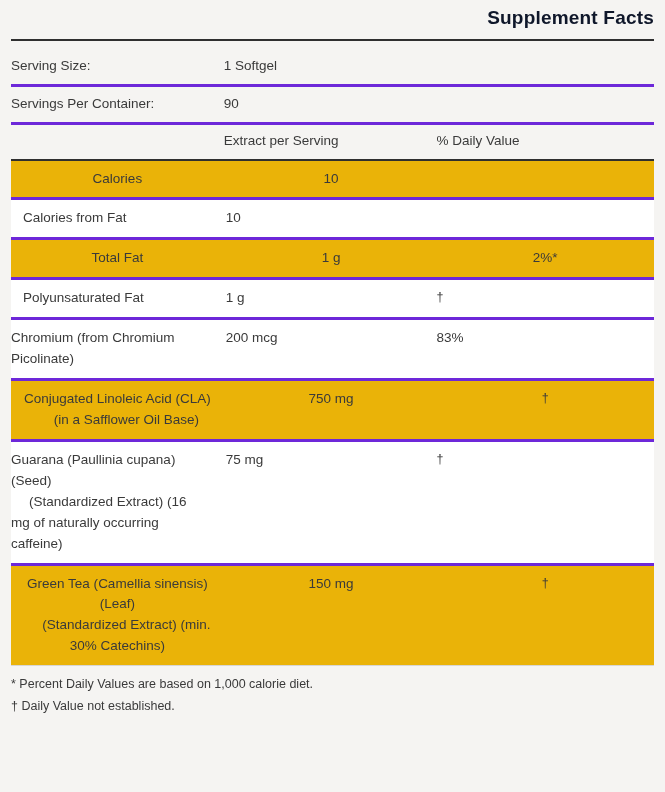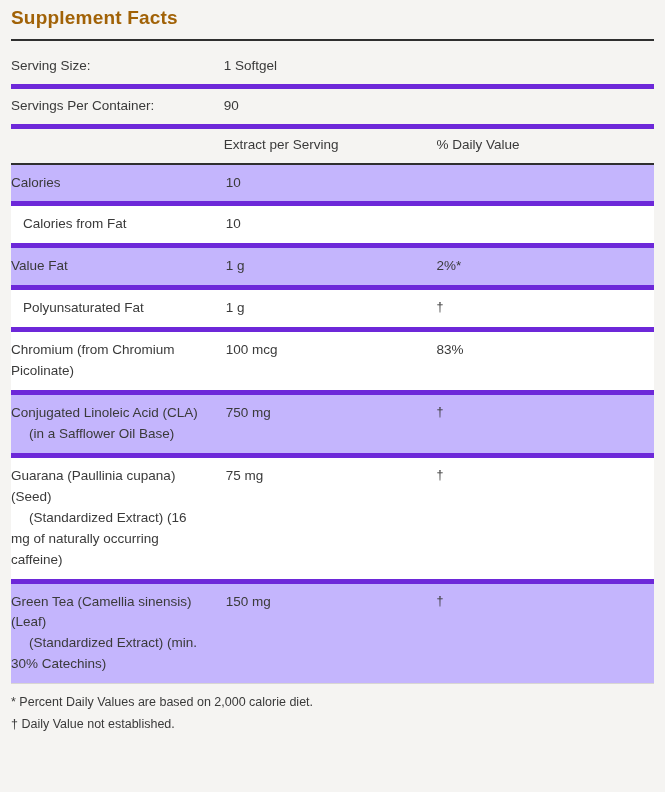--- a/index.html
+++ b/index.html
@@ -15,24 +15,25 @@
     overflow: hidden;
   }
   .panel {
     box-sizing: border-box;
     width: 665px;
     padding: 0 11px;
   }
   .title {
     font-size: 19px;
     font-weight: bold;
-    color: #a16207;
+    color: #0f172a;
     letter-spacing: 0.2px;
     padding: 6px 0 9px 0;
     line-height: 1.25;
+    text-align: right;
   }
   .rule-thick {
     border-top: 2px solid #2f2f2f;
   }
   .rule-thin {
     border-top: 1px solid #d8d6d3;
   }
   table {
     width: 100%;
     border-collapse: collapse;
@@ -41,21 +42,21 @@
   }
   td {
     vertical-align: top;
     padding: 8px 0;
     line-height: 1.55;
   }
   .col-name { width: 213px; }
   .col-amt  { width: 211px; padding-left: 2px; }
   .col-dv   { width: 218px; }
 
-  tr.shade { background: #c4b5fd; }
+  tr.shade { background: #eab308; text-align: center; }
   tr.plain { background: #ffffff; }
 
   .head-row td {
     padding: 6px 0 7px 0;
     font-size: 13.5px;
     color: #3a3a3a;
   }
   .head-row { background: #f5f4f2; }
 
   .meta-row td {
@@ -74,21 +75,21 @@
   .footnotes {
     background: #f5f4f2;
     padding: 8px 0 4px 0;
     font-size: 12.5px;
     color: #3a3a3a;
     line-height: 1.75;
   }
   .footnote { white-space: nowrap; }
 
   .rowline td {
-    border-top: 5px solid #6d28d9;
+    border-top: 3px solid #6d28d9;
   }
   .topline td {
     border-top: 2px solid #2f2f2f;
   }
 </style>
 </head>
 <body>
 
 <div class="panel">
 
@@ -121,35 +122,35 @@
         <td class="col-dv"></td>
       </tr>
 
       <tr class="plain rowline">
         <td class="col-name"><span class="indent-1">Calories from Fat</span></td>
         <td class="col-amt">10</td>
         <td class="col-dv"></td>
       </tr>
 
       <tr class="shade rowline">
-        <td class="col-name">Value Fat</td>
+        <td class="col-name">Total Fat</td>
         <td class="col-amt">1 g</td>
         <td class="col-dv">2%*</td>
       </tr>
 
       <tr class="plain rowline">
         <td class="col-name"><span class="indent-1">Polyunsaturated Fat</span></td>
         <td class="col-amt">1 g</td>
         <td class="col-dv dagger">†</td>
       </tr>
 
 
       <tr class="plain rowline">
         <td class="col-name">Chromium (from Chromium<br>Picolinate)</td>
-        <td class="col-amt">100 mcg</td>
+        <td class="col-amt">200 mcg</td>
         <td class="col-dv">83%</td>
       </tr>
 
       <tr class="shade rowline">
         <td class="col-name">Conjugated Linoleic Acid (CLA)<br><span class="indent-2">(in a Safflower Oil Base)</span></td>
         <td class="col-amt">750 mg</td>
         <td class="col-dv dagger">†</td>
       </tr>
 
       <tr class="plain rowline">
@@ -162,17 +163,17 @@
         <td class="col-name">Green Tea (<span class="ital">Camellia sinensis</span>)<br>(Leaf)<br><span class="indent-2">(Standardized Extract) (min.</span><br>30% Catechins)</td>
         <td class="col-amt">150 mg</td>
         <td class="col-dv dagger">†</td>
       </tr>
     </tbody>
   </table>
 
   <div class="rule-thin"></div>
 
   <div class="footnotes">
-    <div class="footnote">* Percent Daily Values are based on 2,000 calorie diet.</div>
+    <div class="footnote">* Percent Daily Values are based on 1,000 calorie diet.</div>
     <div class="footnote">† Daily Value not established.</div>
   </div>
 
 </div>
 
 </body></html>

